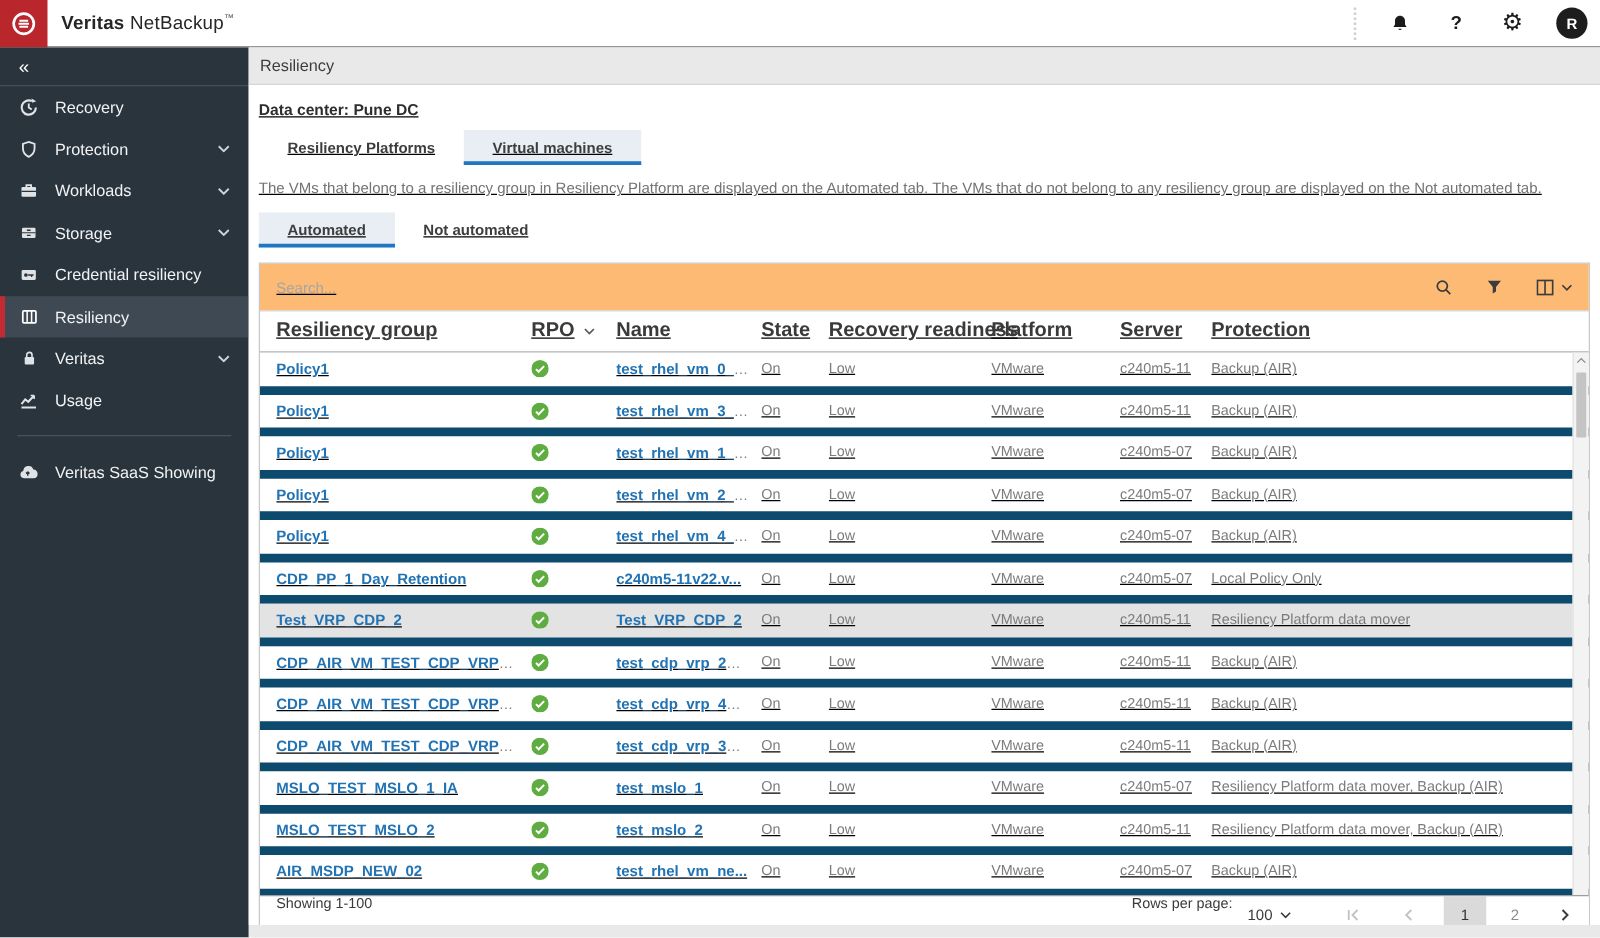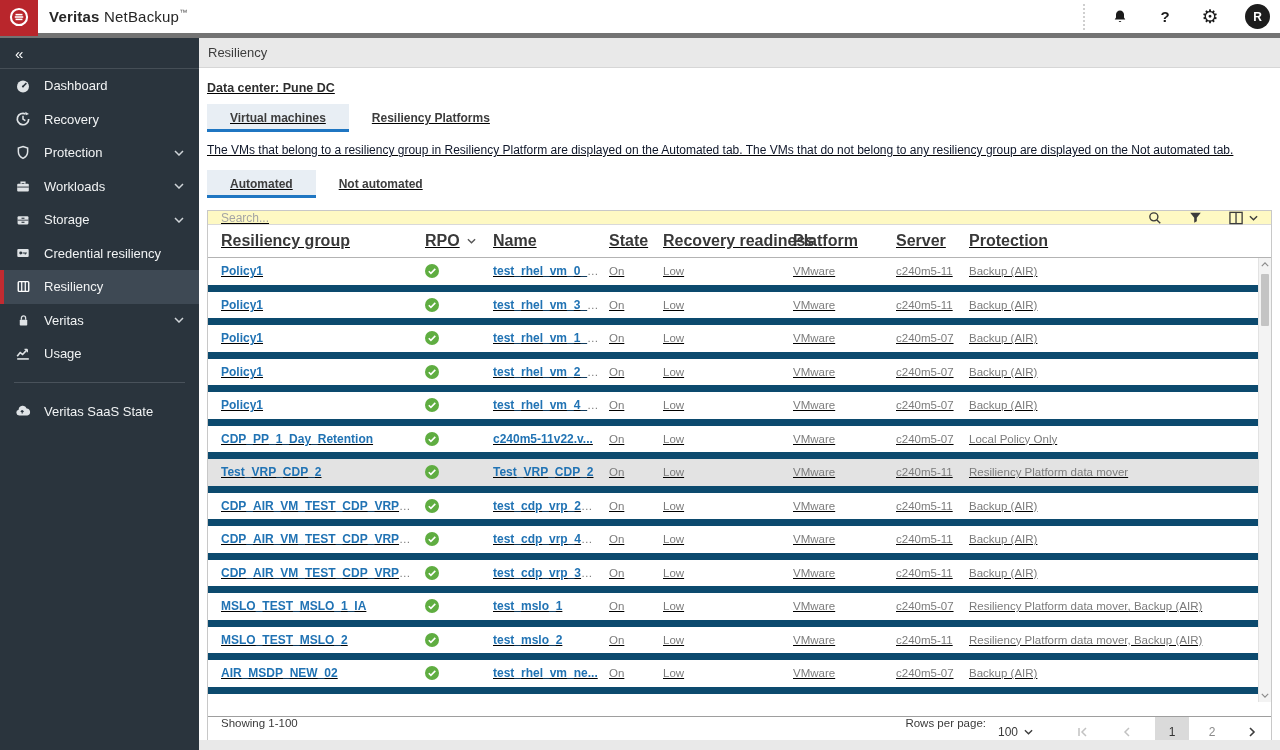--- a/index.html
+++ b/index.html
@@ -1,21 +1,21 @@
 <!DOCTYPE html>
 <html><head>
 <meta charset="utf-8">
 <style>
   * { margin:0; padding:0; box-sizing:border-box; }
   html,body { width:1280px; height:750px; overflow:hidden; }
   body { font-family:"Liberation Sans", sans-serif; background:#e9e9e9; }
   .app { display:flex; flex-direction:column; width:1280px; height:750px; }
 
   
-  .topbar { height:38px; background:#fff; border-bottom:5px solid #737373; display:flex; align-items:center; flex:0 0 38px; }
+  .topbar { height:38px; background:#fff; border-bottom:1px solid #737373; display:flex; align-items:center; flex:0 0 38px; }
   .logo-square { width:38px; height:38px; background:#b9262c; display:flex; align-items:center; justify-content:center; flex:0 0 38px; }
   .brand { margin-left:11px; font-size:15px; color:#262626; letter-spacing:.2px; }
   .brand b { font-weight:bold; }
   .brand .tm { font-size:8px; vertical-align:top; color:#555; }
   .topbar-right { margin-left:auto; display:flex; align-items:center; gap:25px; padding-right:10px; }
   .tb-divider { height:26px; border-left:2px dotted #cfcfcf; }
   .tb-icon { color:#1b1b1b; cursor:pointer; display:flex; align-items:center; justify-content:center; width:20px; height:20px; }
   .q-icon { font-weight:bold; font-size:15px; }
   .gear-glyph { font-size:19px; line-height:1; }
   .avatar { width:25px; height:25px; border-radius:50%; background:#1d1d1d; color:#fff; font-size:12px; font-weight:bold; display:flex; align-items:center; justify-content:center; cursor:pointer; }
@@ -35,26 +35,26 @@
 
   
   .main { flex:1; display:flex; flex-direction:column; background:#e9e9e9; min-width:0; }
   .titlebar { height:30px; line-height:29px; background:#e9e9e9; border-bottom:1px solid #d6d6d6; padding-left:9px; font-size:13px; color:#3d3d3d; flex:0 0 30px; }
   .content { background:#fff; height:672px; padding:0 8px; overflow:hidden;text-decoration:underline; }
 
   .datacenter { padding-top:13px; font-size:12.5px; font-weight:bold; color:#2e2e2e; }
   .tabs { margin-top:9px; display:flex; }
   .tab { height:28px; line-height:28px; padding:0 23px; font-size:12px; font-weight:bold; color:#3d3d3d; border-bottom:3px solid transparent; cursor:pointer; white-space:nowrap; }
   .tab.active { background:#e8eef4; border-bottom-color:#1f76c2; }
-  .page-desc { margin-top:11px; font-size:12px; color:#0f172a; }
+  .page-desc { margin-top:11px; font-size:12px; color:#737373; }
   .subtabs { margin-top:13px; display:flex; }
 
   
   .panel { margin-top:12px; border:1px solid #c8c8c8; background:#fff; height:537px; position:relative; }
-  .searchrow { height:14px; background:#fef9c3; border-bottom:1px solid #d9d9d9; display:flex; align-items:center; padding:0 13px; }
+  .searchrow { height:38px; background:#fdba74; border-bottom:1px solid #d9d9d9; display:flex; align-items:center; padding:0 13px; }
   .searchrow input { flex:1; border:none; background:transparent; outline:none; font-size:12px; color:#333; font-family:"Liberation Sans",sans-serif; }
   .searchrow input::placeholder { color:#a5a5a5; }
   .sicon { margin-left:27px; color:#3c3c3c; cursor:pointer; display:flex; align-items:center; }
 
   .gridcols { display:grid; grid-template-columns:204px 68px 116px 54px 130px 103px 73px 1fr; padding-left:13px; align-items:center; }
   .thead { height:33px; border-bottom:1px solid #b3b3b3; font-size:16px; font-weight:bold; color:#3a3a3a; }
   .th { display:flex; align-items:center; gap:7px; white-space:nowrap; cursor:pointer; }
 
   .rows-viewport { position:relative; height:444px; overflow:hidden; }
   .row { height:33.5px; border-bottom:7px solid #0c4a6e; font-size:11.5px; color:#7c7c7c; cursor:default; }
@@ -108,30 +108,20 @@
     </div>
   </div>
 
   <div class="bodyrow">
 
     <div class="sidebar">
       <div class="collapse-row">
         <span>«</span>
       </div>
 
-      <div class="nav-item">
-        <span class="nicon">
-          <svg width="16" height="16" viewBox="0 0 16 16">
-              <circle cx="8" cy="8.5" r="6" fill="#dfe3e6"></circle>
-              <path d="M8 8.5l3.4-3.4" stroke="#2a343d" stroke-width="1.6"></path>
-              <circle cx="8" cy="8.5" r="1.1" fill="#2a343d"></circle>
-            </svg>
-        </span>
-        <span>Dashboard</span>
-      </div>
 
 
       <div class="nav-item">
         <span class="nicon">
           <svg width="16" height="16" viewBox="0 0 16 16">
               <path d="M13.7 8A5.7 5.7 0 1 1 10.5 2.9" fill="none" stroke="#dfe3e6" stroke-width="1.7"></path>
               <path d="M10.2 0.8l0.6 3.4 3.2-1.2z" fill="#dfe3e6"></path>
               <path d="M8 4.8V8l2.4 1.6" fill="none" stroke="#dfe3e6" stroke-width="1.5"></path>
             </svg>
         </span>
@@ -235,33 +225,33 @@
 
       <div class="side-divider"></div>
 
       <div class="nav-item secondary">
         <span class="nicon">
           <svg width="16" height="12" viewBox="0 0 16 12">
               <path d="M12.3 10.6H4.1a3 3 0 0 1-.5-5.9A4.2 4.2 0 0 1 11.7 3.5a3.6 3.6 0 0 1 .6 7.1z" fill="#dfe3e6"></path>
               <path d="M7.2 8.6V5.4M7.2 5.4L5.8 6.8M7.2 5.4l1.4 1.4" stroke="#2a343d" stroke-width="1.1" fill="none"></path>
             </svg>
         </span>
-        <span>Veritas SaaS State</span>
+        <span>Veritas SaaS Showing</span>
       </div>
     </div>
 
     <div class="main">
       <div class="titlebar">Resiliency</div>
 
       <div class="content">
         <div class="datacenter">Data center: Pune DC</div>
 
         <div class="tabs">
+          <div class="tab">Resiliency Platforms</div>
           <div class="tab active">Virtual machines</div>
-          <div class="tab">Resiliency Platforms</div>
         </div>
 
         <div class="page-desc">The VMs that belong to a resiliency group in Resiliency Platform are displayed on the Automated tab. The VMs that do not belong to any resiliency group are displayed on the Not automated tab.</div>
 
         <div class="subtabs tabs">
           <div class="tab active">Automated</div>
           <div class="tab">Not automated</div>
         </div>
 
         <div class="panel">

